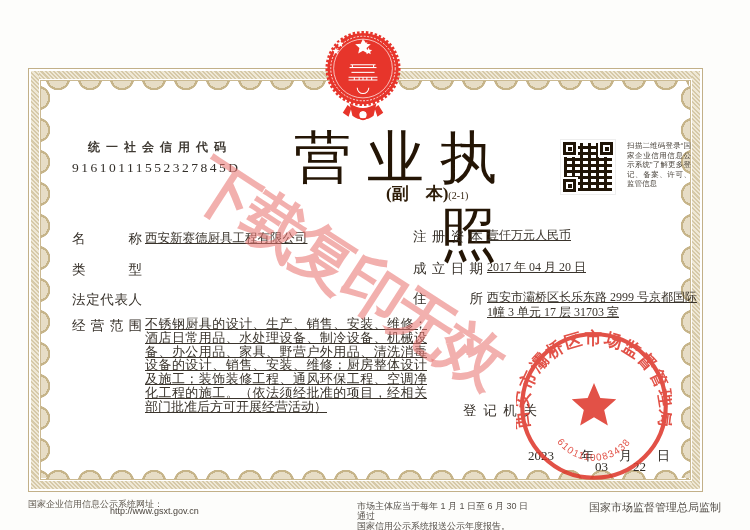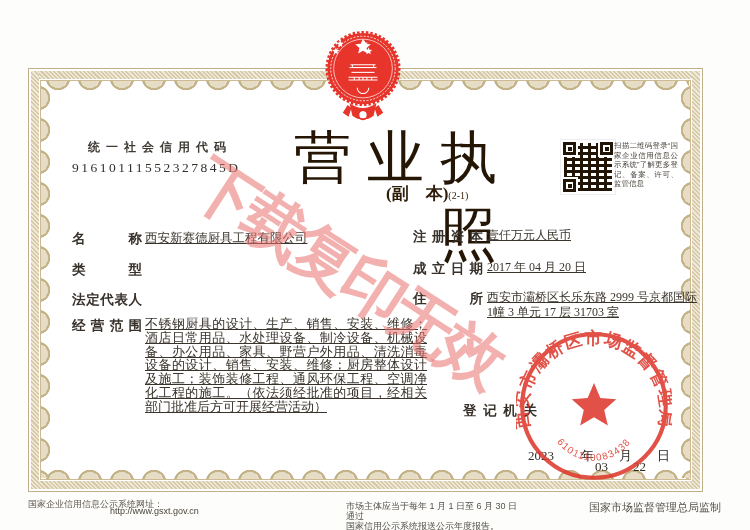--- a/index.html
+++ b/index.html
@@ -39,24 +39,24 @@
   .subtitle .copyno{font-size:10px;font-weight:400;letter-spacing:0;}
 
   
   .qr{left:560px;top:139px;width:56px;height:56px;background:#fff;border:1px solid #eee;padding:3px;}
   .qr-noise{position:absolute;inset:3px;background-image:
       repeating-linear-gradient(0deg,#201507 0 3px,rgba(0,0,0,0) 3px 6px),
       repeating-linear-gradient(90deg,#201507 0 3px,#fff 3px 8px);}
   .finder{position:absolute;width:13px;height:13px;border:3px solid #201507;background:#fff;box-shadow:0 0 0 2px #fff;}
   .finder::after{content:"";position:absolute;inset:1.5px;background:#201507;}
   .finder.tl{left:2px;top:2px;} .finder.tr{right:2px;top:2px;} .finder.bl{left:2px;bottom:2px;}
-  .qr-caption{left:614px;top:141px;width:64px;font-size:7.5px;line-height:9.6px;color:#453f37;text-align:justify;}
+  .qr-caption{left:627px;top:141px;width:64px;font-size:7.5px;line-height:9.6px;color:#453f37;text-align:justify;}
 
   
-  .flabel{display:inline-block;width:70px;text-align:justify;text-align-last:justify;font-size:13.5px;font-weight:700;color:var(--label-ink);}
+  .flabel{display:inline-block;width:70px;text-align:justify;text-align-last:justify;font-size:13.5px;font-weight:400;color:var(--label-ink);}
   .fvalue{font-family:"Liberation Serif",serif;color:var(--value-ink);text-decoration:underline;}
   .row-l .fvalue{position:absolute;left:73px;top:1px;width:282px;font-size:12.5px;}
   .row-l{position:absolute;left:72px;width:360px;}
   .row-r{position:absolute;left:413px;width:290px;}
   .row-r .fvalue{position:absolute;left:74px;top:1px;width:216px;font-size:12px;line-height:14.5px;}
   .scope .fvalue{font-size:13px;line-height:13.8px;text-align:justify;}
   .reg-label{left:463px;top:401px;}
   .reg-label .flabel{width:74px;font-size:13.5px;}
 
   
@@ -67,21 +67,21 @@
 
   
   .seal{left:516px;top:328px;width:156px;height:156px;opacity:.85;}
   .watermark{left:222px;top:140px;font-size:64px;font-weight:700;letter-spacing:-5px;color:var(--watermark-pink);
     transform:rotate(33deg);transform-origin:0 0;white-space:nowrap;font-family:"Liberation Serif",serif;pointer-events:none;}
 
   
   .ft{font-size:9px;color:var(--footer-ink);line-height:10px;}
   .ft-left-label{left:28px;top:499px;color:#5f584e;}
   .ft-left-url{left:110px;top:506px;color:#4a443c;}
-  .ft-mid{left:346px;top:501px;width:172px;}
+  .ft-mid{left:357px;top:501px;width:172px;}
   .ft-right{left:589px;top:502px;font-size:11px;}
 </style>
 </head>
 <body>
 
 <div class="abs cert-frame">
   <div class="band band-top"></div>
   <div class="band band-bottom"></div>
   <div class="band band-left"></div>
   <div class="band band-right"></div>

